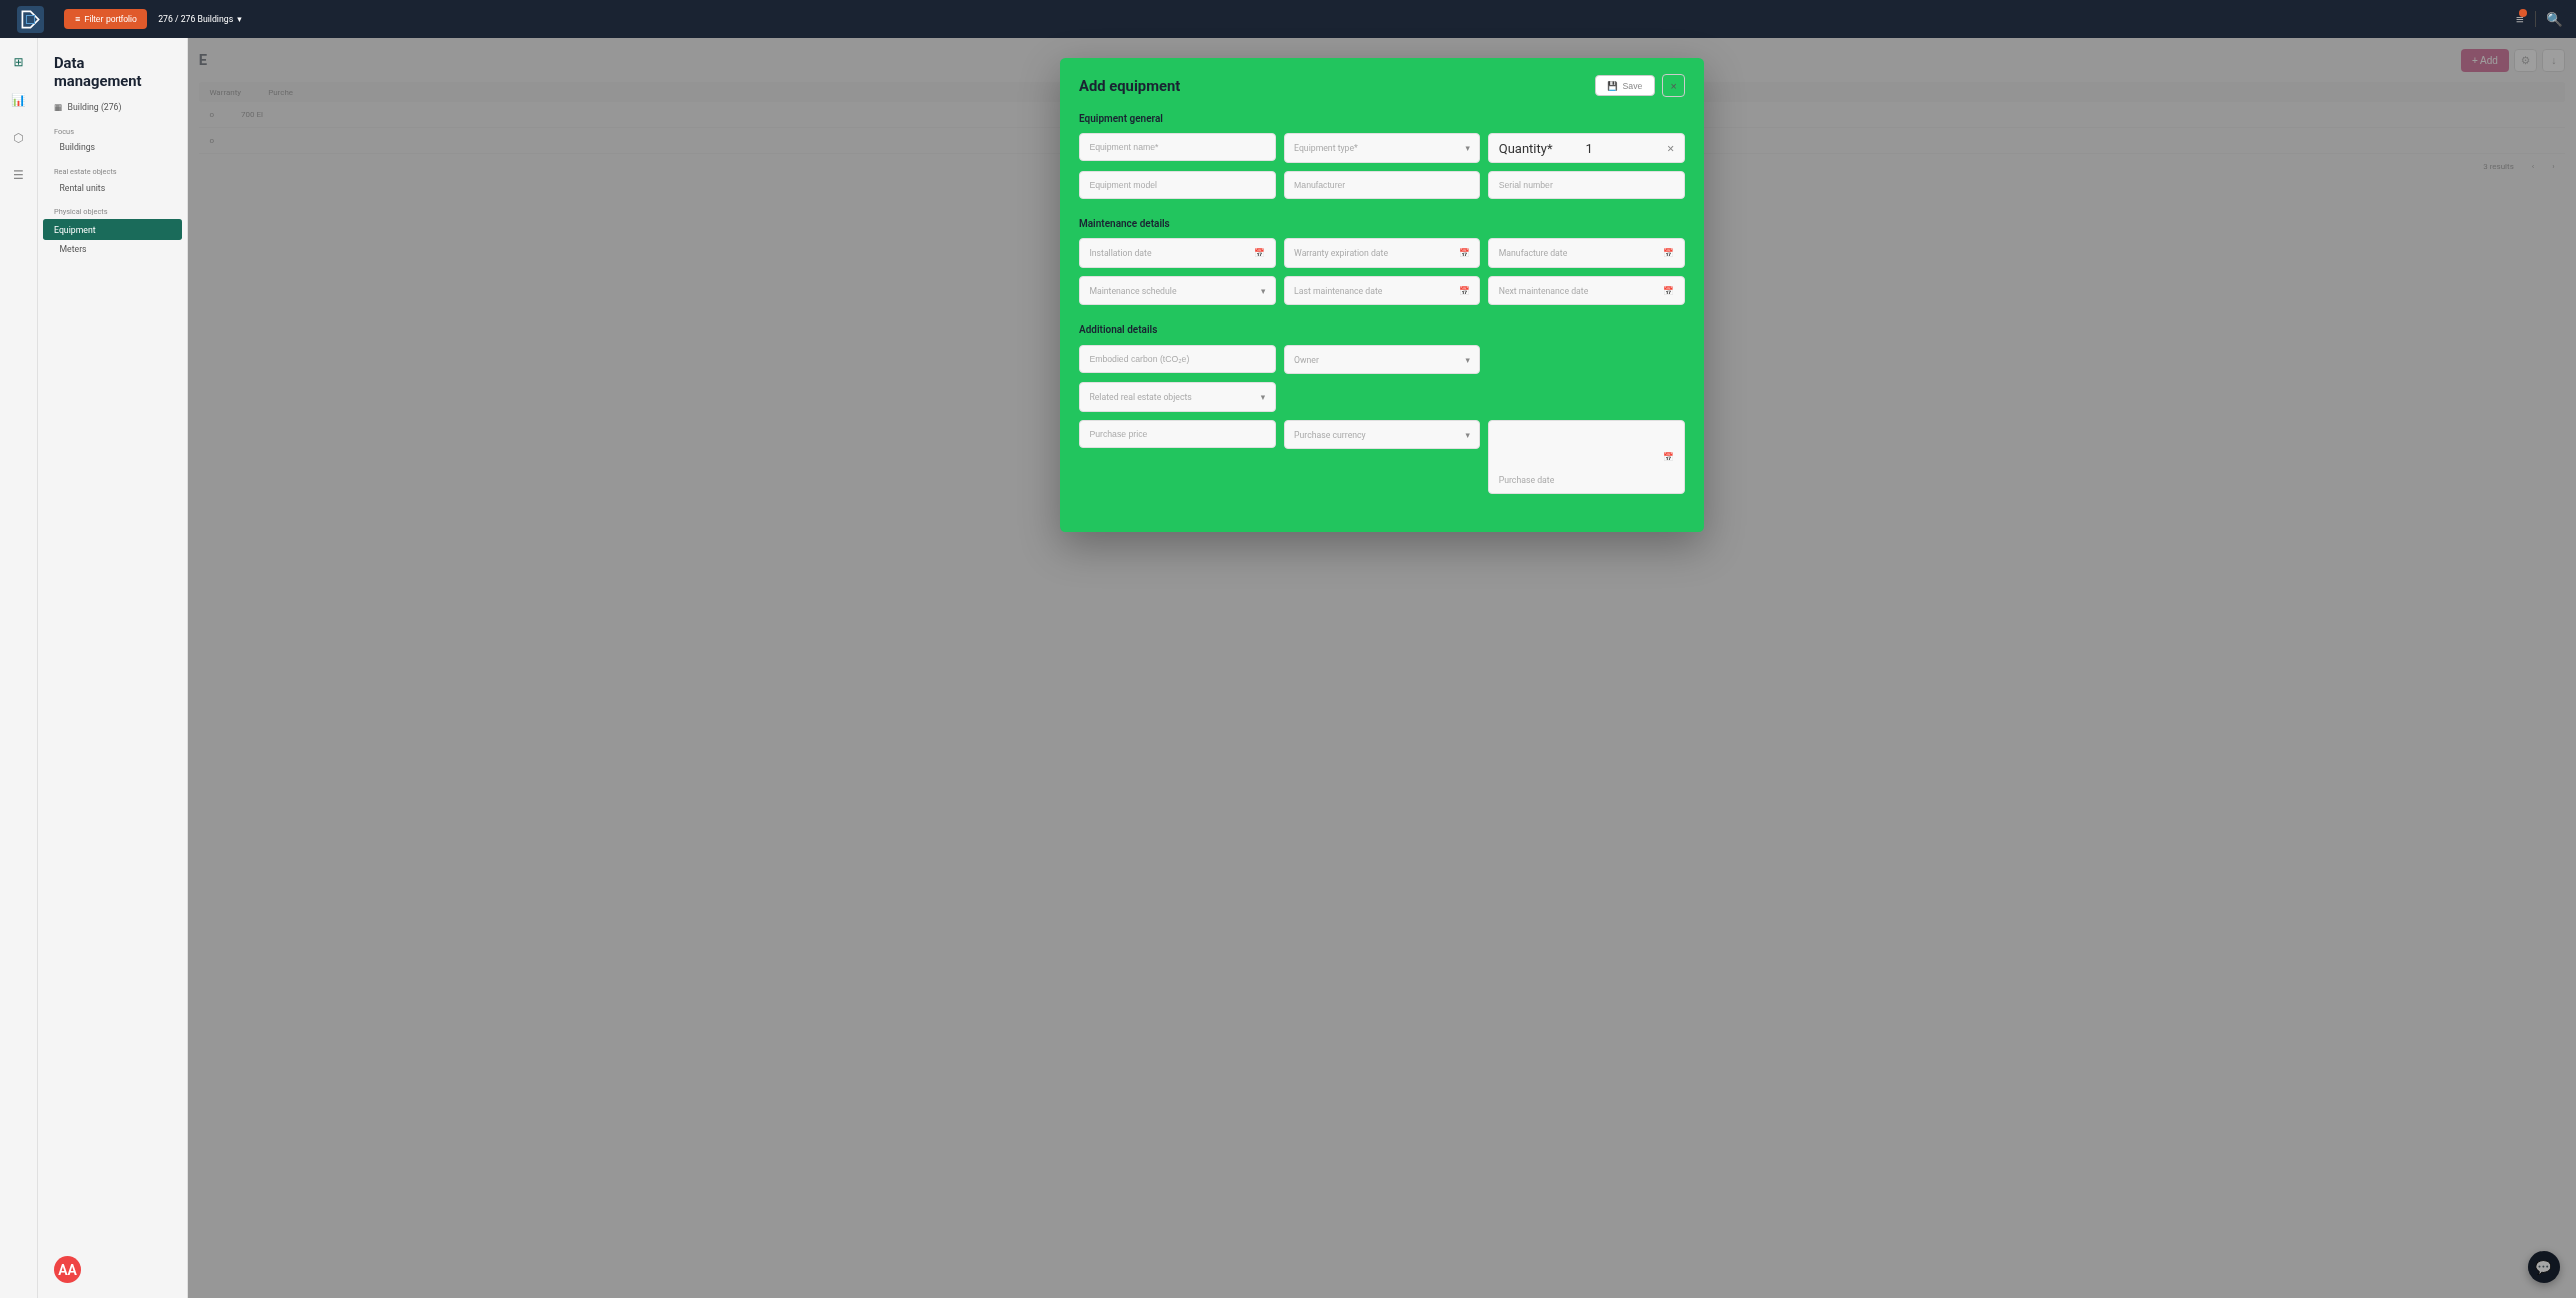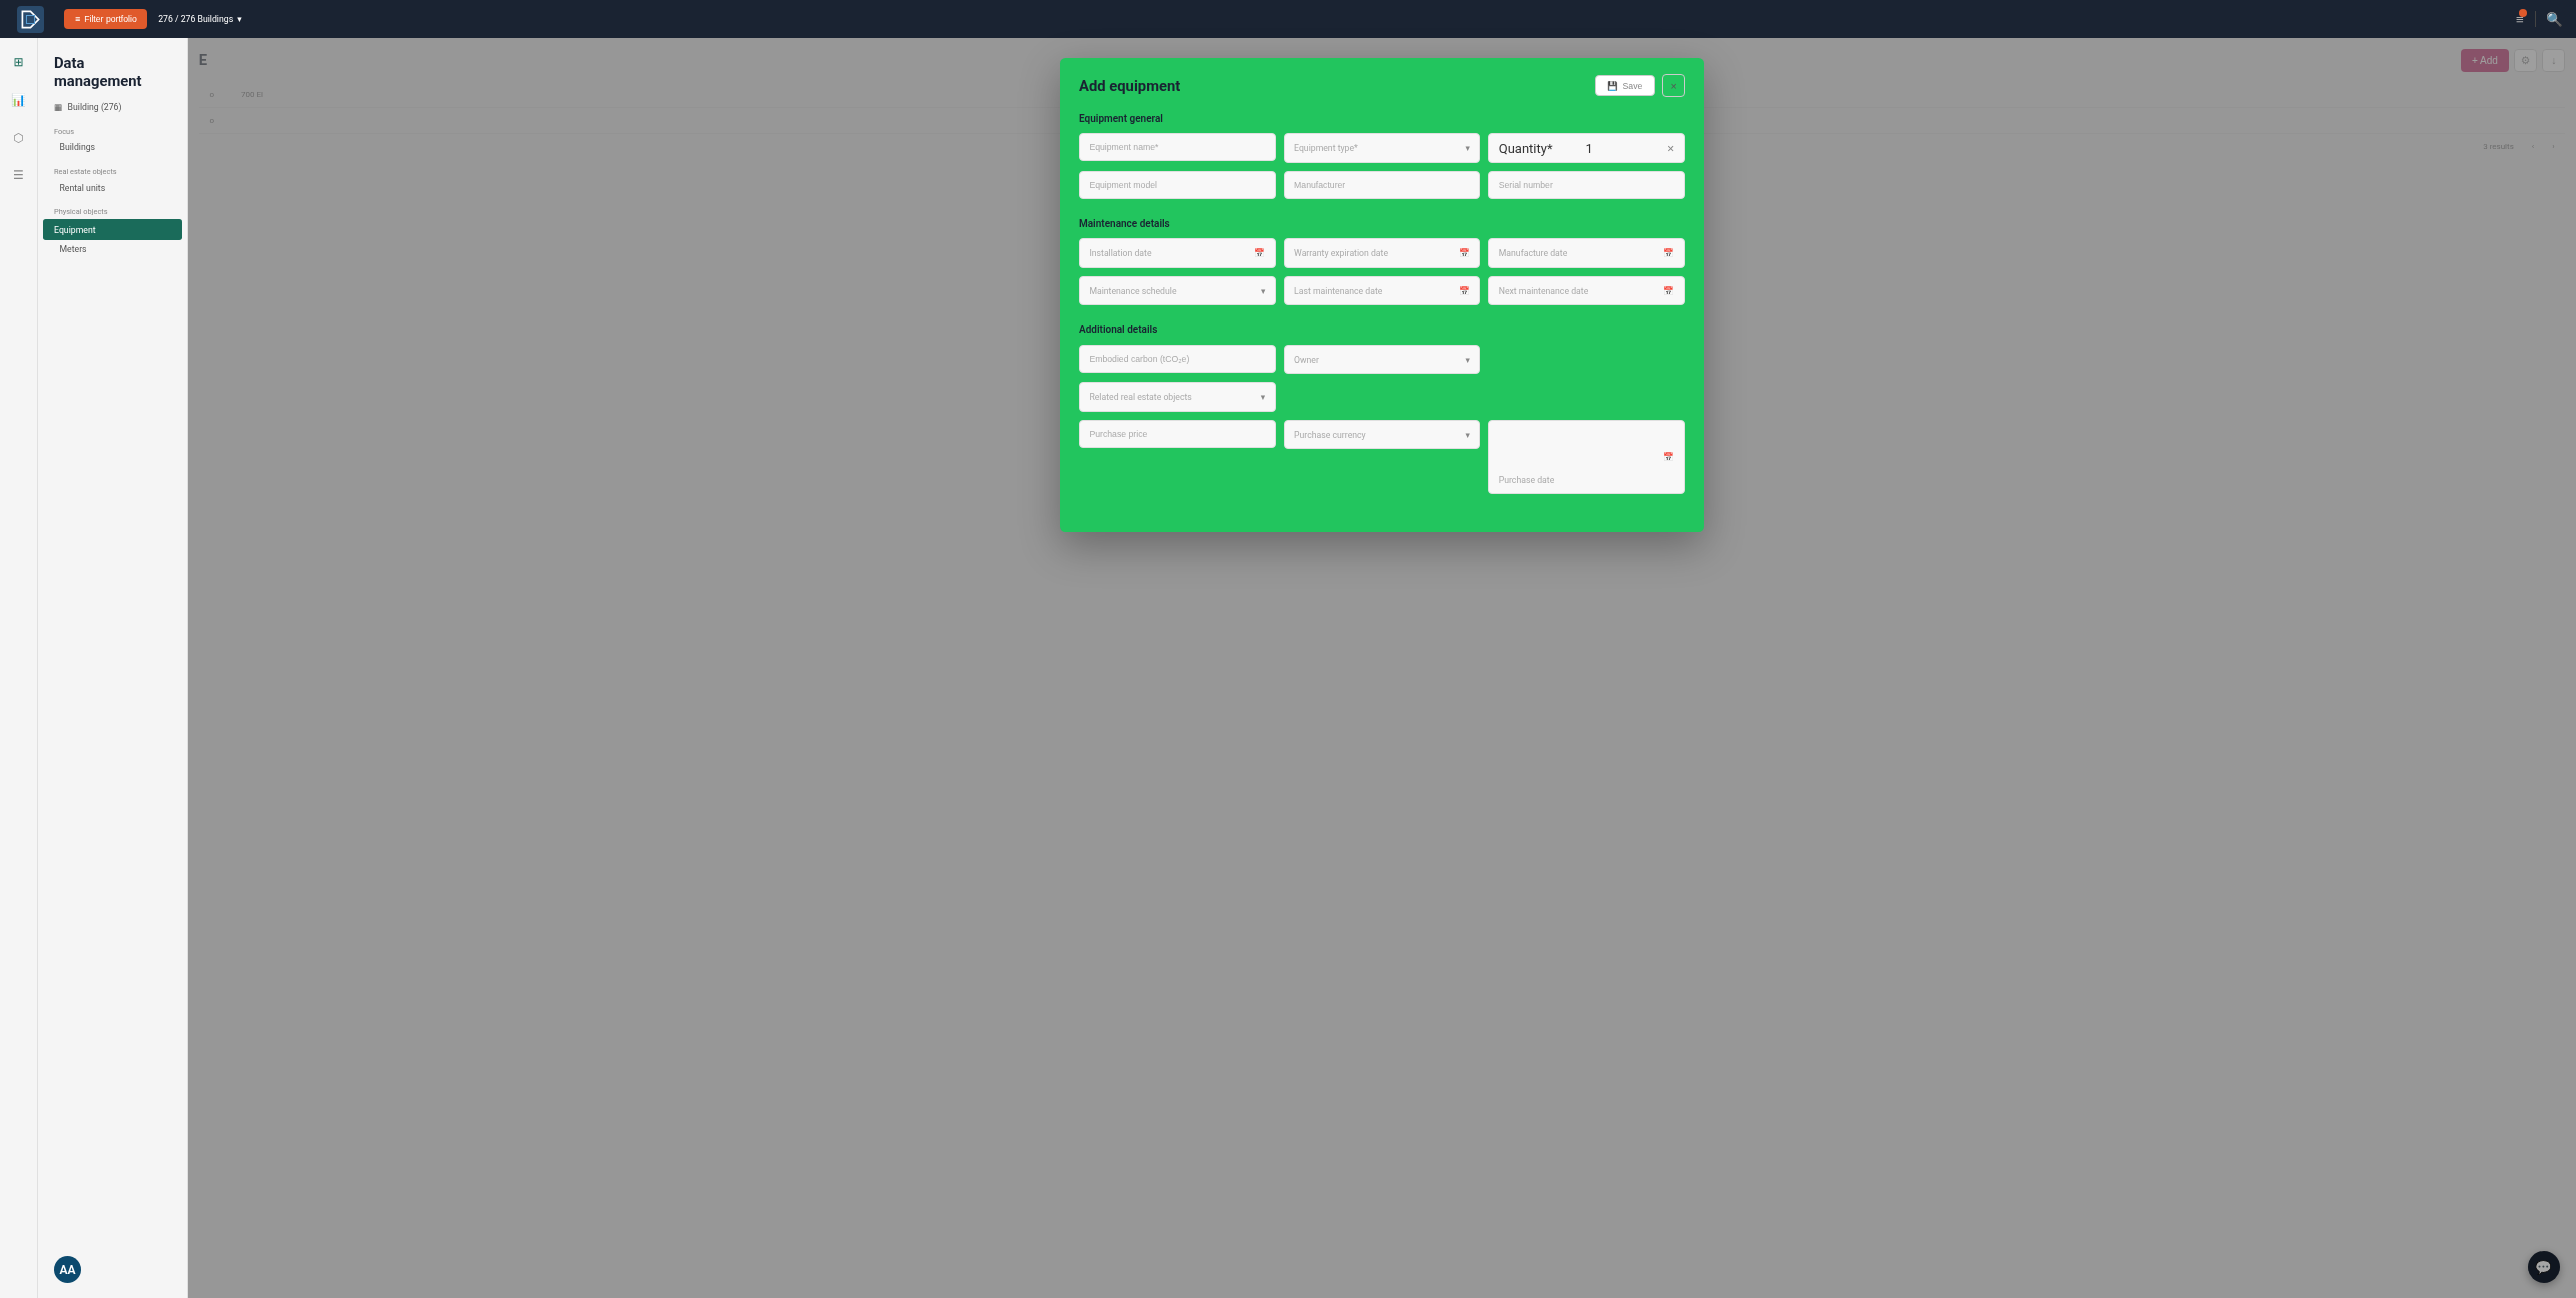--- a/index.html
+++ b/index.html
@@ -135,27 +135,27 @@
       bottom: 16px;
       left: 0;
       right: 0;
       display: flex;
       align-items: center;
       gap: 8px;
       padding: 0 16px;
     }
     .avatar {
       width: 27px; height: 27px;
-      background: #0c4a6e;
+      background: #ef4444;
       border-radius: 50%;
       color: white;
       display: flex;
       align-items: center;
       justify-content: center;
-      font-size: 12px;
+      font-size: 14px;
       font-weight: 600;
       text-align: center;
     }
     .sidebar-icons-left {
       position: absolute;
       top: 38px;
       left: 0;
       width: 38px;
       bottom: 0;
       background: #f5f5f5;
@@ -444,20 +444,24 @@
   <div class="bg-content">
     <div class="bg-toolbar">
       <div style="font-size:14.8px; font-weight:700; color:#1a2332;">E</div>
       <div style="margin-left:auto; display:flex; gap:5.4px;">
         <button class="add-btn">
           <span>+ Add</span>
         </button>
         <div style="width:23px; height:23px; border:0.7px solid #ccc; border-radius:4px; display:flex; align-items:center; justify-content:center; background:white; color:#888;">⚙</div>
         <div style="width:23px; height:23px; border:0.7px solid #ccc; border-radius:4px; display:flex; align-items:center; justify-content:center; background:white; color:#888;">↓</div>
       </div>
+    </div>
+    <div class="bg-table-header">
+      <span>Warranty</span>
+      <span>Purche</span>
     </div>
     <div style="padding: 8px 10.7px; font-size:8px; color:#666; border-bottom:0.7px solid #ddd; display:flex; gap:27px;">
       <span>o</span>
       <span>700 El</span>
     </div>
     <div style="padding: 8px 10.7px; font-size:8px; color:#666; border-bottom:0.7px solid #ddd;">
       <span>o</span>
     </div>
     <div style="padding: 8px 10.7px; font-size:8px; color:#666; display:flex; justify-content:flex-end; gap:18px;">
       <span>3 results</span>

